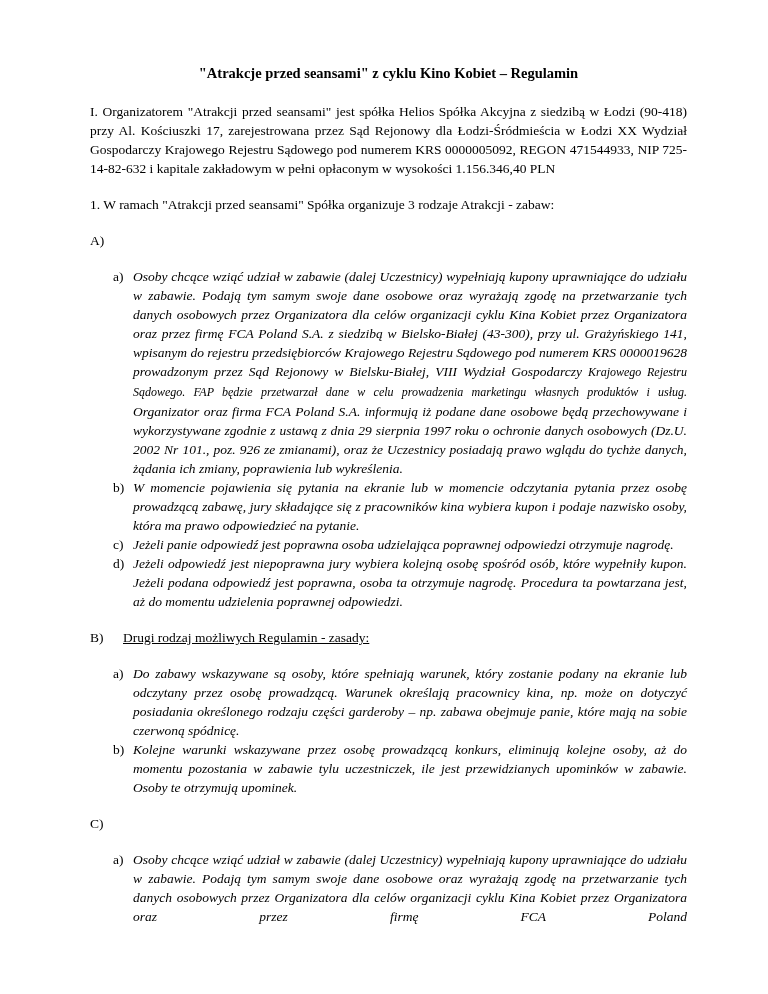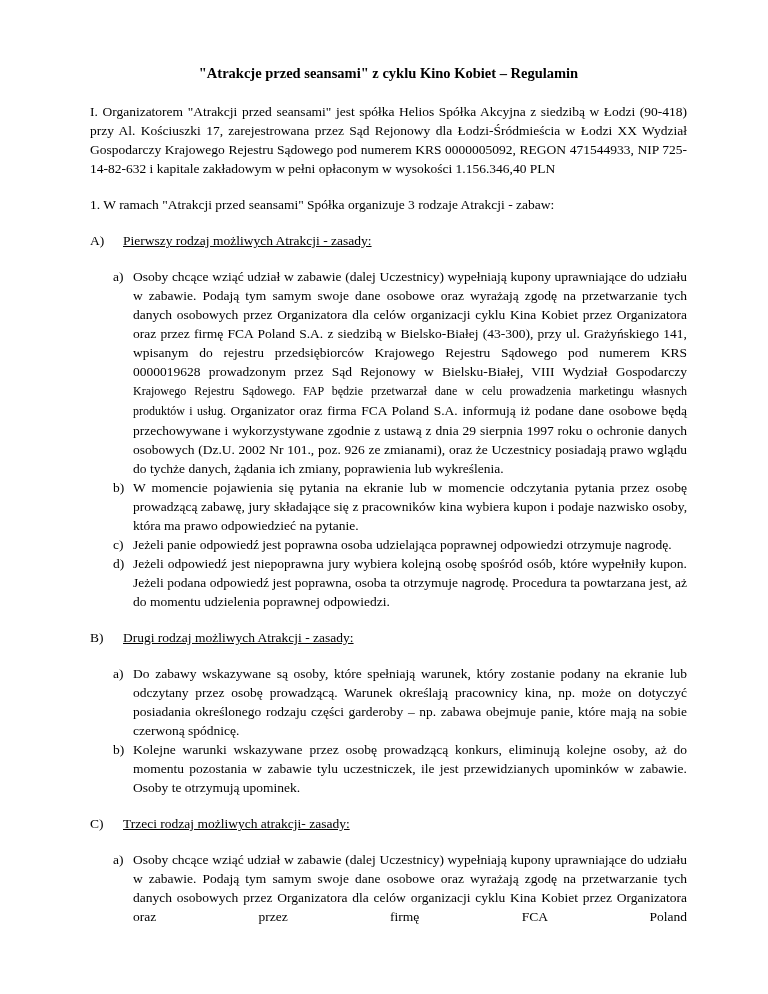--- a/index.html
+++ b/index.html
@@ -48,20 +48,21 @@
     display: flex;
   }
   .item .marker {
     flex: none;
     margin-left: 23px;
     width: 20px;
   }
   .item-text {
     flex: 1;
     text-align: justify;
+    font-style: italic;
   }
   .item-text.justify-last {
     text-align-last: justify;
   }
   .small-text {
     font-size: 12px;
   }
   .items-block {
     margin: 0 0 17px 0;
   }
@@ -70,21 +71,20 @@
 <body>
 
 <div class="page">
   <p class="doc-title">"Atrakcje przed seansami" z cyklu Kino Kobiet – Regulamin</p>
   <p class="para">I. Organizatorem "Atrakcji przed seansami" jest spółka Helios Spółka Akcyjna z siedzibą w Łodzi (90-418) przy Al. Kościuszki 17, zarejestrowana przez Sąd Rejonowy dla Łodzi-Śródmieścia w Łodzi XX Wydział Gospodarczy Krajowego Rejestru Sądowego pod numerem KRS 0000005092, REGON 471544933, NIP 725-14-82-632 i kapitale zakładowym w pełni opłaconym w wysokości 1.156.346,40 PLN</p>
   <p class="para">1. W ramach "Atrakcji przed seansami" Spółka organizuje 3 rodzaje Atrakcji - zabaw:</p>
   <div id="sections">
       <div class="section">
         <div class="section-heading-row">
           <span class="marker">A)</span>
-          <span class="heading-text">Pierwszy rodzaj możliwych Atrakcji - zasady:</span>
         </div>
         <div class="items-block">
           <div class="item">
             <span class="marker">a)</span>
             <div class="item-text"><span>Osoby chcące wziąć udział w zabawie (dalej Uczestnicy) wypełniają kupony uprawniające do udziału w zabawie. Podają tym samym swoje dane osobowe oraz wyrażają zgodę na przetwarzanie tych danych osobowych przez Organizatora dla celów organizacji cyklu Kina Kobiet przez Organizatora oraz przez firmę FCA Poland S.A. z siedzibą w Bielsko-Białej (43-300), przy ul. Grażyńskiego 141, wpisanym do rejestru przedsiębiorców Krajowego Rejestru Sądowego pod numerem KRS 0000019628 prowadzonym przez Sąd Rejonowy w Bielsku-Białej, VIII Wydział Gospodarczy </span><span class="small-text">Krajowego Rejestru Sądowego. FAP będzie przetwarzał dane w celu prowadzenia marketingu własnych produktów i usług. </span><span>Organizator oraz firma FCA Poland S.A. informują iż podane dane osobowe będą przechowywane i wykorzystywane zgodnie z ustawą z dnia 29 sierpnia 1997 roku o ochronie danych osobowych (Dz.U. 2002 Nr 101., poz. 926 ze zmianami), oraz że Uczestnicy posiadają prawo wglądu do tychże danych, żądania ich zmiany, poprawienia lub wykreślenia.</span></div>
           </div>
           <div class="item">
             <span class="marker">b)</span>
             <div class="item-text"><span>W momencie pojawienia się pytania na ekranie lub w momencie odczytania pytania przez osobę prowadzącą zabawę, jury składające się z pracowników kina wybiera kupon i podaje nazwisko osoby, która ma prawo odpowiedzieć na pytanie.</span></div>
           </div>
@@ -94,37 +94,36 @@
           </div>
           <div class="item">
             <span class="marker">d)</span>
             <div class="item-text"><span>Jeżeli odpowiedź jest niepoprawna jury wybiera kolejną osobę spośród osób, które wypełniły kupon. Jeżeli podana odpowiedź jest poprawna, osoba ta otrzymuje nagrodę. Procedura ta powtarzana jest, aż do momentu udzielenia poprawnej odpowiedzi.</span></div>
           </div>
         </div>
       </div>
       <div class="section">
         <div class="section-heading-row">
           <span class="marker">B)</span>
-          <span class="heading-text">Drugi rodzaj możliwych Atrakcji - zasady:</span>
+          <span class="heading-text">Drugi rodzaj możliwych Regulamin - zasady:</span>
         </div>
         <div class="items-block">
           <div class="item">
             <span class="marker">a)</span>
             <div class="item-text"><span>Do zabawy wskazywane są osoby, które spełniają warunek, który zostanie podany na ekranie lub odczytany przez osobę prowadzącą. Warunek określają pracownicy kina, np. może on dotyczyć posiadania określonego rodzaju części garderoby – np. zabawa obejmuje panie, które mają na sobie czerwoną spódnicę.</span></div>
           </div>
           <div class="item">
             <span class="marker">b)</span>
             <div class="item-text"><span>Kolejne warunki wskazywane przez osobę prowadzącą konkurs, eliminują kolejne osoby, aż do momentu pozostania w zabawie tylu uczestniczek, ile jest przewidzianych upominków w zabawie. Osoby te otrzymują upominek.</span></div>
           </div>
         </div>
       </div>
       <div class="section">
         <div class="section-heading-row">
           <span class="marker">C)</span>
-          <span class="heading-text">Trzeci rodzaj możliwych atrakcji- zasady:</span>
         </div>
         <div class="items-block">
           <div class="item">
             <span class="marker">a)</span>
             <div class="item-text justify-last"><span>Osoby chcące wziąć udział w zabawie (dalej Uczestnicy) wypełniają kupony uprawniające do udziału w zabawie. Podają tym samym swoje dane osobowe oraz wyrażają zgodę na przetwarzanie tych danych osobowych przez Organizatora dla celów organizacji cyklu Kina Kobiet przez Organizatora oraz przez firmę FCA Poland</span></div>
           </div>
         </div>
       </div>
     </div>
 </div>

